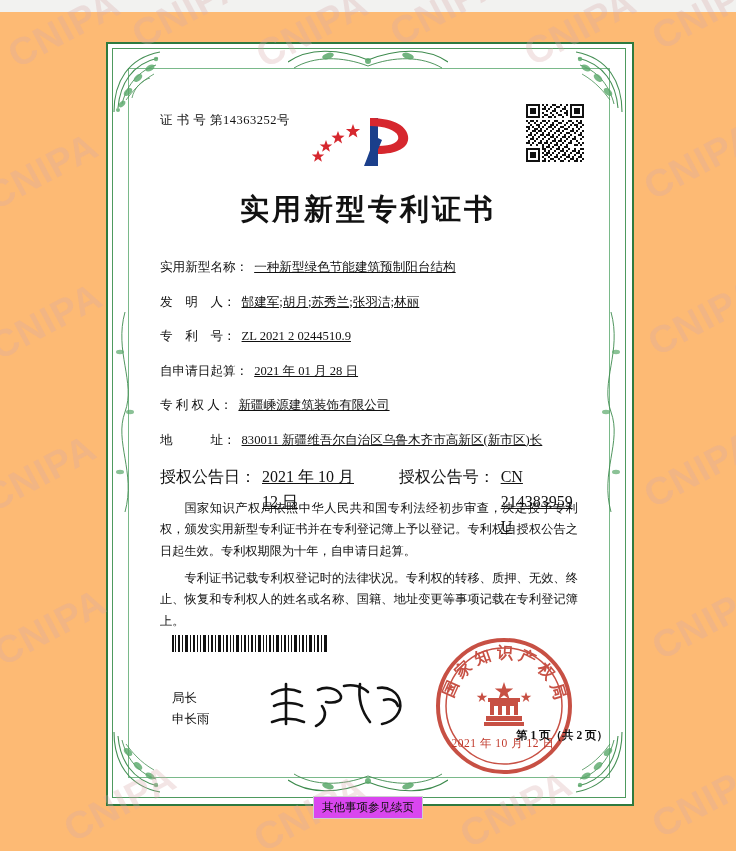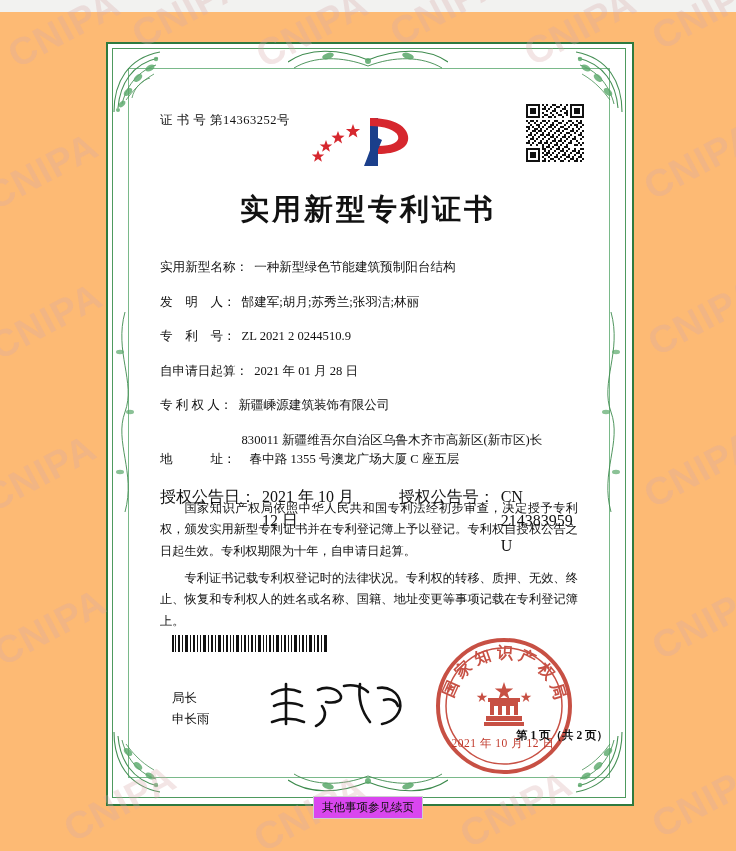--- a/index.html
+++ b/index.html
@@ -172,20 +172,21 @@
     display: flex;
     align-items: flex-end;
   }
   .f-label {
     white-space: pre;
     flex: 0 0 auto;
   }
   .f-value {
     margin-left: 6px;
     flex: 1 1 auto;
+    text-decoration: underline;
   }
   .f-value .line2 { display:block; margin-left: 8px; }
 
   .field-row2 {
     display: flex;
     margin-bottom: 15px;
     font-size: 16px;
   }
   .field-row2 .half { display:flex; }
   .field-row2 .half.second { margin-left: 42px; }
@@ -674,21 +675,20 @@
         <span class="f-value">2021 年 01 月 28 日</span>
       </div>
       <div class="field">
         <span class="f-label">专 利 权 人：</span>
         <span class="f-value">新疆嵊源建筑装饰有限公司</span>
       </div>
       <div class="field">
         <span class="f-label">地　　　址：</span>
         <span class="f-value">
           <span>830011  新疆维吾尔自治区乌鲁木齐市高新区(新市区)长</span>
-          <span class="line2">春中路 1355 号澳龙广场大厦 C 座五层</span>
         </span>
       </div>
       <div class="field-row2">
         <span class="half">
           <span class="f-label">授权公告日：</span>
           <span class="f-value">2021 年 10 月 12 日</span>
         </span>
         <span class="half second">
           <span class="f-label">授权公告号：</span>
           <span class="f-value">CN 214383959 U</span>

